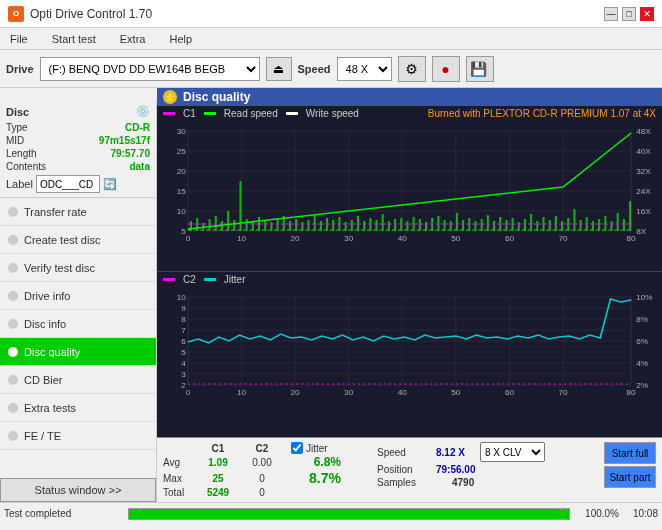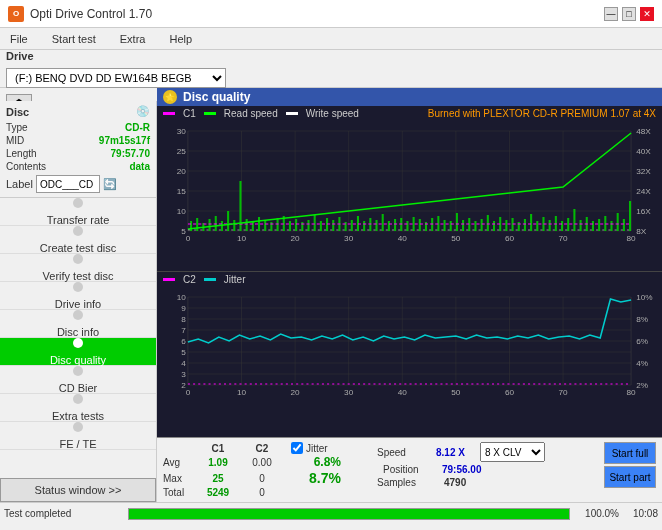--- a/index.html
+++ b/index.html
@@ -11,21 +11,21 @@
     .title-bar-logo { width: 16px; height: 16px; background: #e8641a; border-radius: 2px; display: flex; align-items: center; justify-content: center; color: white; font-size: 8px; font-weight: bold; }
     .title-bar-controls { display: flex; gap: 4px; }
     .title-btn { width: 14px; height: 14px; border: 1px solid #999; background: #e0e0e0; font-size: 9px; display: flex; align-items: center; justify-content: center; cursor: pointer; }
     .title-btn.close { background: #e81123; color: white; border-color: #e81123; }
 
     
     .menu-bar { background: #f0f0f0; height: 22px; display: flex; align-items: center; padding: 0 4px; border-bottom: 1px solid #ccc; gap: 12px; }
     .menu-item { font-size: 11px; color: #333; padding: 2px 6px; cursor: pointer; }
 
     
-    .toolbar { background: #f0f0f0; height: 38px; display: flex; padding: 0 6px; border-bottom: 1px solid #ccc; gap: 6px; flex-direction: column; }
+    .toolbar { background: #f0f0f0; height: 38px; display: flex; align-items: center; padding: 0 6px; border-bottom: 1px solid #ccc; gap: 6px; }
     .toolbar-label { font-size: 11px; color: #333; font-weight: bold; }
     .drive-select { height: 24px; width: 220px; font-size: 11px; background: white; border: 1px solid #999; padding: 2px 4px; }
     .eject-btn { width: 26px; height: 24px; background: #e0e0e0; border: 1px solid #999; display: flex; align-items: center; justify-content: center; cursor: pointer; font-size: 12px; }
     .speed-label { font-size: 11px; color: #333; font-weight: bold; }
     .speed-select { height: 24px; width: 55px; font-size: 11px; background: white; border: 1px solid #999; padding: 2px 4px; }
     .toolbar-icon-btn { width: 28px; height: 26px; background: #e0e0e0; border: 1px solid #999; display: flex; align-items: center; justify-content: center; cursor: pointer; font-size: 14px; }
 
     
     .main { display: flex; height: calc(530px - 88px - 28px); }
 
@@ -36,21 +36,21 @@
     .disc-panel { padding: 4px 6px; border-bottom: 1px solid #ccc; }
     .disc-header { display: flex; align-items: center; justify-content: space-between; margin-bottom: 3px; }
     .disc-title { font-size: 11px; font-weight: bold; color: #333; }
     .disc-info-row { display: flex; justify-content: space-between; font-size: 10px; padding: 1px 0; }
     .disc-info-label { color: #333; }
     .disc-info-value { color: #00aa00; font-weight: bold; }
     .disc-label-row { display: flex; align-items: center; gap: 3px; margin-top: 2px; }
     .disc-label-input { width: 64px; height: 18px; border: 1px solid #999; font-size: 10px; padding: 1px 3px; }
 
     
-    .nav-item { height: 28px; display: flex; align-items: center; padding: 0 8px; cursor: pointer; color: #333; font-size: 11px; border-bottom: 1px solid #ddd; gap: 6px; flex-direction: column; }
+    .nav-item { height: 28px; display: flex; align-items: center; padding: 0 8px; cursor: pointer; color: #333; font-size: 11px; border-bottom: 1px solid #ddd; gap: 6px; }
     .nav-item.active { background: #00cc00; color: white; }
     .nav-dot { width: 10px; height: 10px; border-radius: 50%; background: #cccccc; flex-shrink: 0; }
     .nav-item.active .nav-dot { background: white; }
     .nav-item-label { font-size: 11px; }
 
     
     .status-window-btn { margin-top: auto; height: 24px; background: #e0e0e0; border: 1px solid #999; display: flex; align-items: center; justify-content: center; cursor: pointer; font-size: 11px; color: #333; }
 
     .start-btn { height: 22px; width: 52px; background: #3b82f6; border: 1px solid #999; font-size: 10px; cursor: pointer; margin-left: 48px; }
 
@@ -428,24 +428,24 @@
 
         <div style="display:flex; flex-direction:column; gap:2px; margin-left:10px;">
           <div style="display:flex; align-items:center; gap:4px;">
             <span style="width:55px;font-size:10px;color:#333;">Speed</span>
             <span style="width:40px;font-size:10px;font-weight:bold;color:#0000cc;">8.12 X</span>
             <select style="height:20px;font-size:10px;width:65px;">
               <option>8 X CLV</option>
             </select>
           </div>
           <div style="display:flex; align-items:center; gap:4px;">
-            <span style="width:55px;font-size:10px;color:#333;margin-left:6px;">Position</span>
+            <span style="width:55px;font-size:10px;color:#333;">Position</span>
             <span style="font-size:10px;font-weight:bold;color:#0000cc;">79:56.00</span>
           </div>
-          <div style="display:flex; align-items:center; gap:12px;">
+          <div style="display:flex; align-items:center; gap:20px;">
             <span style="width:55px;font-size:10px;color:#333;">Samples</span>
             <span style="font-size:10px;font-weight:bold;color:#333;">4790</span>
           </div>
         </div>
 
         <div style="display:flex; flex-direction:column; gap:2px; margin-left:auto;">
           <button class="start-btn">Start full</button>
           <button class="start-btn">Start part</button>
         </div>
       </div>

